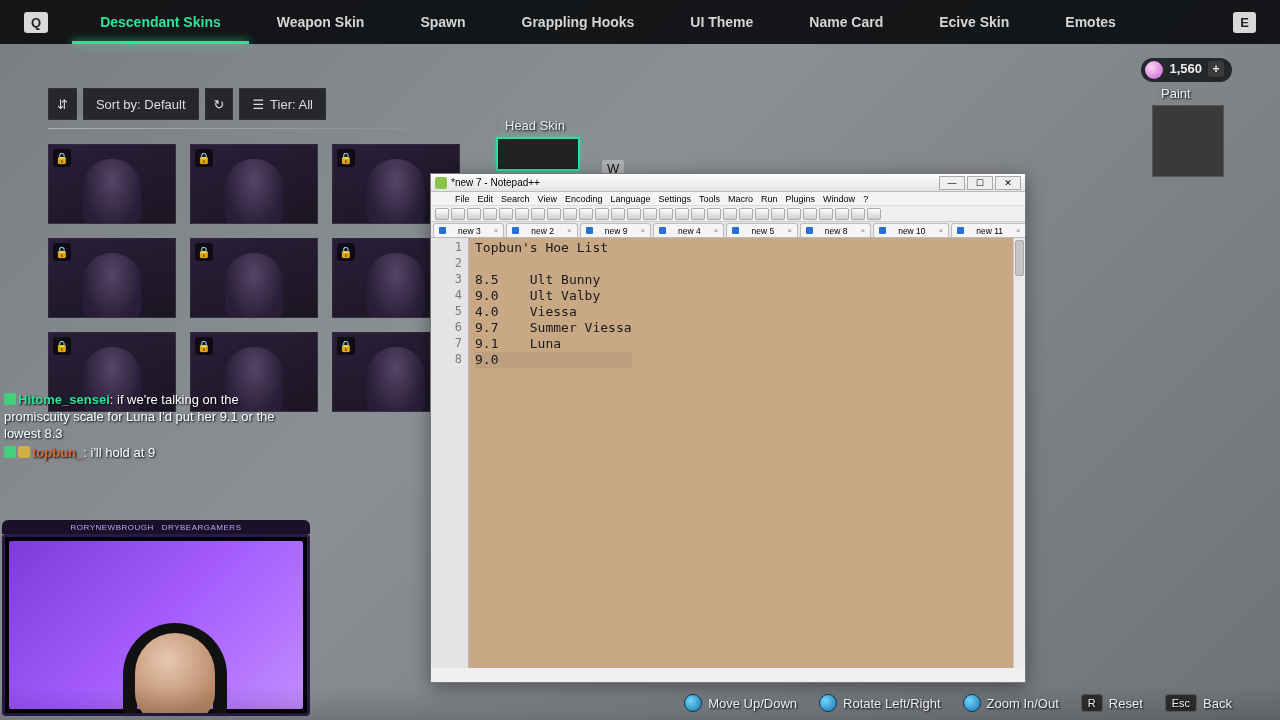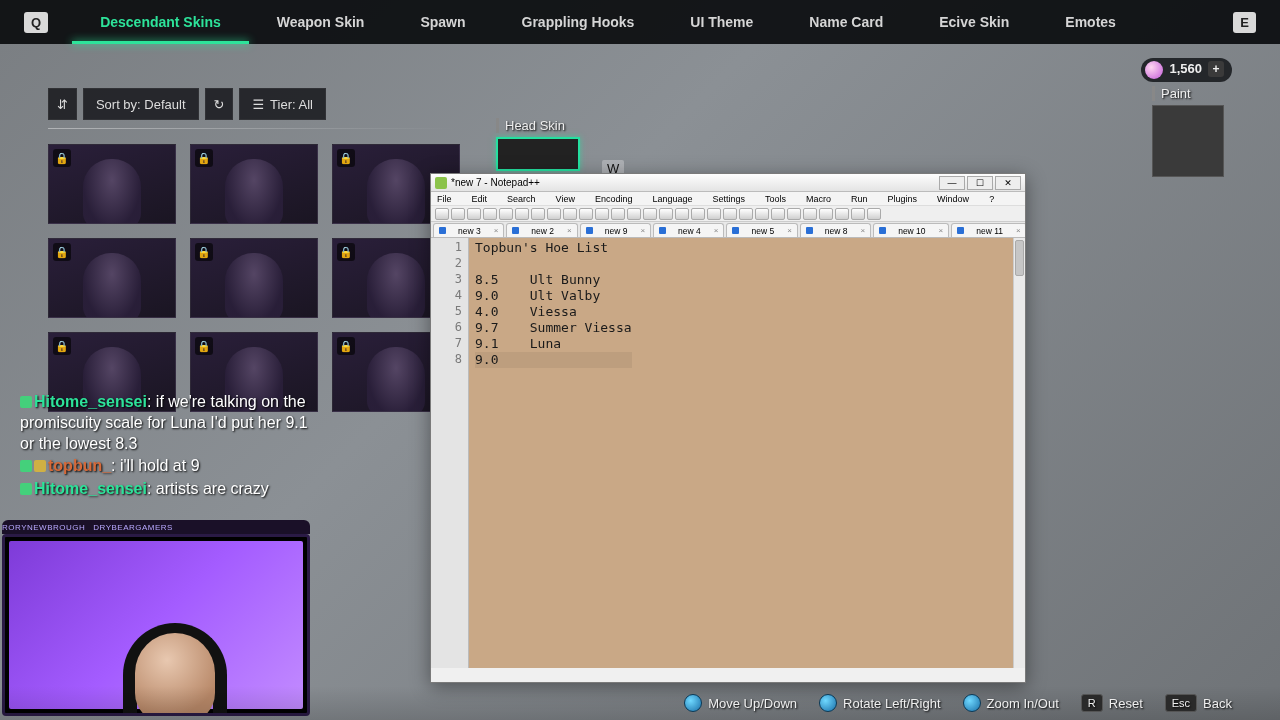--- a/index.html
+++ b/index.html
@@ -34,42 +34,42 @@
 .headskin .slot { width: 84px; height: 34px; background: #222; border: 2px solid #25e0a0; box-shadow: 0 0 6px rgba(37,224,160,0.6); }
 .headskin .w { position: absolute; left: 106px; top: 42px; font-size: 13px; color: #111; background: rgba(255,255,255,0.3); padding: 1px 5px; border-radius: 2px; }
 
 
 .grid { position: absolute; top: 144px; left: 48px; display: grid; grid-template-columns: repeat(3, 128px); grid-auto-rows: 80px; gap: 14px; }
 .card { background: linear-gradient(160deg, #2a1f3a, #1a1522); border: 1px solid rgba(255,255,255,0.08); position: relative; overflow: hidden; cursor: pointer; }
 .card .lock { position: absolute; top: 4px; left: 4px; width: 18px; height: 18px; background: rgba(0,0,0,0.6); border-radius: 3px; display: flex; align-items: center; justify-content: center; font-size: 11px; }
 .silhouette { position: absolute; left: 50%; bottom: -6px; transform: translateX(-50%); width: 58px; height: 70px; background: radial-gradient(ellipse at 50% 30%, #5a4a6a 0%, #2a1f3a 70%); border-radius: 28px 28px 16px 16px; opacity: 0.9; }
 
 
-.chat { position: absolute; left: 20px; top: 392px; width: 300px; font-size: 16px; line-height: 1.3; text-shadow: 1px 1px 2px #000; }
+.chat { position: absolute; left: 4px; top: 392px; width: 300px; font-size: 13px; line-height: 1.3; text-shadow: 1px 1px 2px #000; }
 .chat .line { margin-bottom: 2px; }
 .chat .badge { display: inline-block; width: 12px; height: 12px; background: #44d07b; border-radius: 2px; vertical-align: -1px; margin-right: 2px; }
 .chat .badge.b2 { background: #d0b044; }
 .chat .user-a { color: #2de39a; font-weight: 600; }
 .chat .user-b { color: #d56a3a; font-weight: 600; }
 .chat .msg { color: #fff; }
 
 
-.cam-banner { position: absolute; left: 2px; top: 520px; width: 308px; height: 14px; background: #1a1028; border-radius: 6px 6px 0 0; font-size: 8px; letter-spacing: 0.5px; color: #b9a9ff; display: flex; align-items: center; gap: 8px; }
+.cam-banner { position: absolute; left: 2px; top: 520px; width: 308px; height: 14px; background: #1a1028; border-radius: 6px 6px 0 0; font-size: 8px; letter-spacing: 0.5px; color: #b9a9ff; display: flex; align-items: center; justify-content: center; gap: 8px; }
 .cam { position: absolute; left: 2px; top: 534px; width: 308px; height: 182px; background: #000; border: 3px solid #2a1a45; border-radius: 4px; overflow: hidden; }
 .cam .room { position: absolute; inset: 4px; background: linear-gradient(135deg, #7e3bd8 0%, #a45cff 50%, #c28bff 100%); border-radius: 2px; }
 .cam .head { position: absolute; left: 130px; bottom: -10px; width: 80px; height: 90px; background: radial-gradient(circle at 40% 30%, #e8c8b0, #b88868 70%); border-radius: 40px 40px 30px 30px; }
 .cam .headset { position: absolute; left: 118px; bottom: -10px; width: 104px; height: 100px; border: 14px solid #111; border-bottom: none; border-radius: 60px 60px 0 0; }
 
 
 .npp { position: absolute; left: 430px; top: 148px; width: 596px; height: 510px; background: #f0f0f0; border: 1px solid #7a7a7a; box-shadow: 0 4px 18px rgba(0,0,0,0.4); font-family: Tahoma, sans-serif; color: #000; margin-top: 25px; }
 .npp .titlebar { height: 18px; background: linear-gradient(#fdfdfd,#e4e4e4); display: flex; align-items: center; padding: 0 4px; font-size: 10px; border-bottom: 1px solid #bbb; }
 .npp .titlebar .ico { width: 12px; height: 12px; background: #8bc34a; border-radius: 2px; margin-right: 4px; }
 .npp .titlebar .sp { flex: 1; }
 .npp .titlebar .wbtn { width: 26px; height: 14px; border: 1px solid #aaa; margin-left: 2px; background: #eee; font-size: 9px; display: flex; align-items: center; justify-content: center; cursor: pointer; }
-.npp .menubar { height: 14px; background: #f4f4f4; display: flex; gap: 20px; padding: 0 6px; font-size: 9px; border-bottom: 1px solid #ddd; align-items: center; }
+.npp .menubar { height: 14px; background: #f4f4f4; display: flex; gap: 8px; padding: 0 24px; font-size: 9px; border-bottom: 1px solid #ddd; align-items: center; }
 .npp .toolbar { height: 16px; background: #efefef; border-bottom: 1px solid #ccc; display: flex; align-items: center; padding: 0 4px; gap: 2px; }
 .npp .toolbar .tb { width: 14px; height: 12px; background: linear-gradient(#fff,#cfcfcf); border: 1px solid #aaa; border-radius: 2px; }
 .npp .tabs { height: 16px; background: #e8e8e8; display: flex; align-items: flex-end; padding: 0 2px; font-size: 8.5px; border-bottom: 1px solid #bbb; overflow: hidden; }
 .npp .ftab { height: 14px; background: #f5f5f5; border: 1px solid #bbb; border-bottom: none; padding: 0 5px; margin-right: 2px; display: flex; align-items: center; gap: 12px; border-radius: 3px 3px 0 0; white-space: nowrap; }
 .npp .ftab .dot { width: 7px; height: 7px; background: #2a6fd6; border-radius: 1px; }
 .npp .ftab.active { background: #fff; }
 .npp .ftab.active .dot { background: #d63a2a; }
 .npp .ftab .x { font-size: 8px; color: #888; margin-left: 1px; }
 .npp .editor { position: absolute; left: 0; right: 12px; top: 64px; bottom: 14px; background: #c9a886; display: flex; font-family: Consolas, monospace; font-size: 13px; }
 .npp .gutter { width: 38px; background: #e4e4e4; color: #7a7a7a; text-align: right; padding: 2px 6px 0 0; font-size: 12px; border-right: 1px solid #bbb; }
@@ -161,21 +161,20 @@
     </div>
     <div class="card">
       <div class="silhouette"></div>
       <div class="lock">🔒</div>
     </div>
   </div>
 
 <div class="chat" id="chat-host">
     <div class="line"><span class="badge"></span><span class="user-a">Hitome_sensei</span><span class="msg">: if we're talking on the promiscuity scale for Luna I'd put her 9.1 or the lowest 8.3</span></div>
     <div class="line"><span class="badge"></span><span class="badge b2"></span><span class="user-b">topbun_</span><span class="msg">: i'll hold at 9</span></div>
-    <div class="line"><span class="badge"></span><span class="user-a">Hitome_sensei</span><span class="msg">: artists are crazy</span></div>
   </div>
 
 <div class="cam-banner">
   <span>RORYNEWBROUGH</span>
   <span>DRYBEARGAMERS</span>
 </div>
 <div class="cam">
   <div class="room"></div>
   <div class="headset"></div>
   <div class="head"></div>

